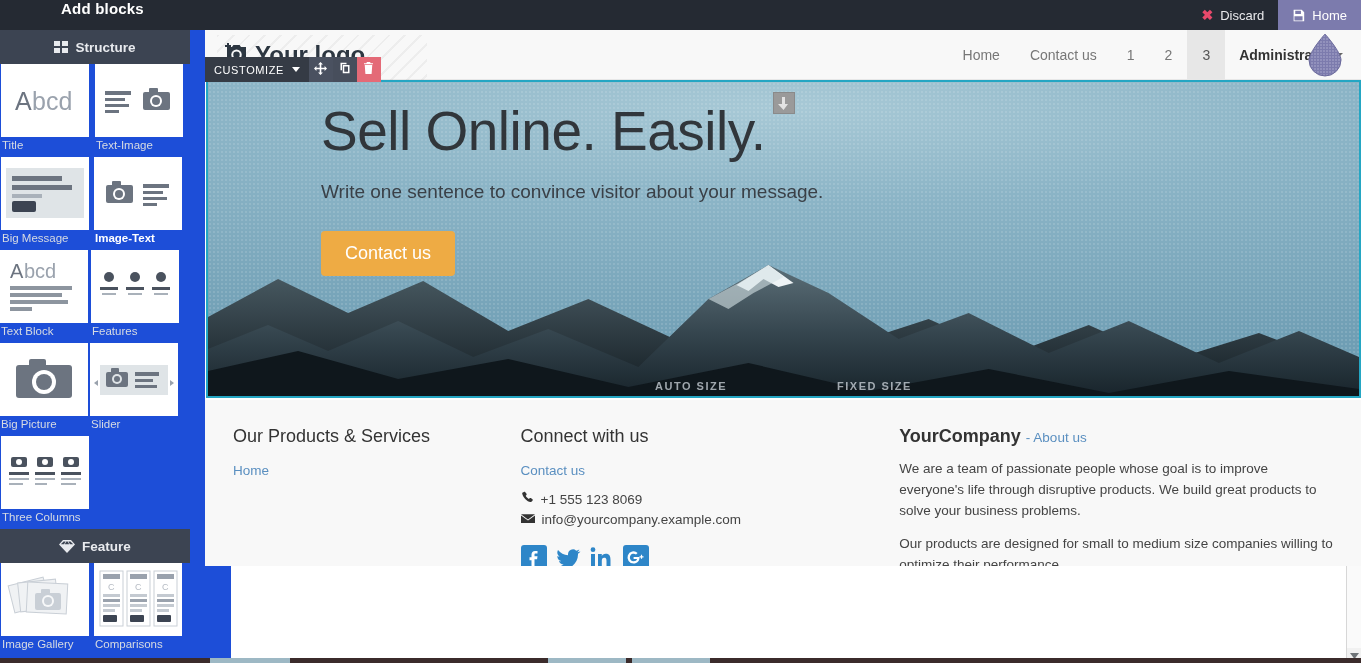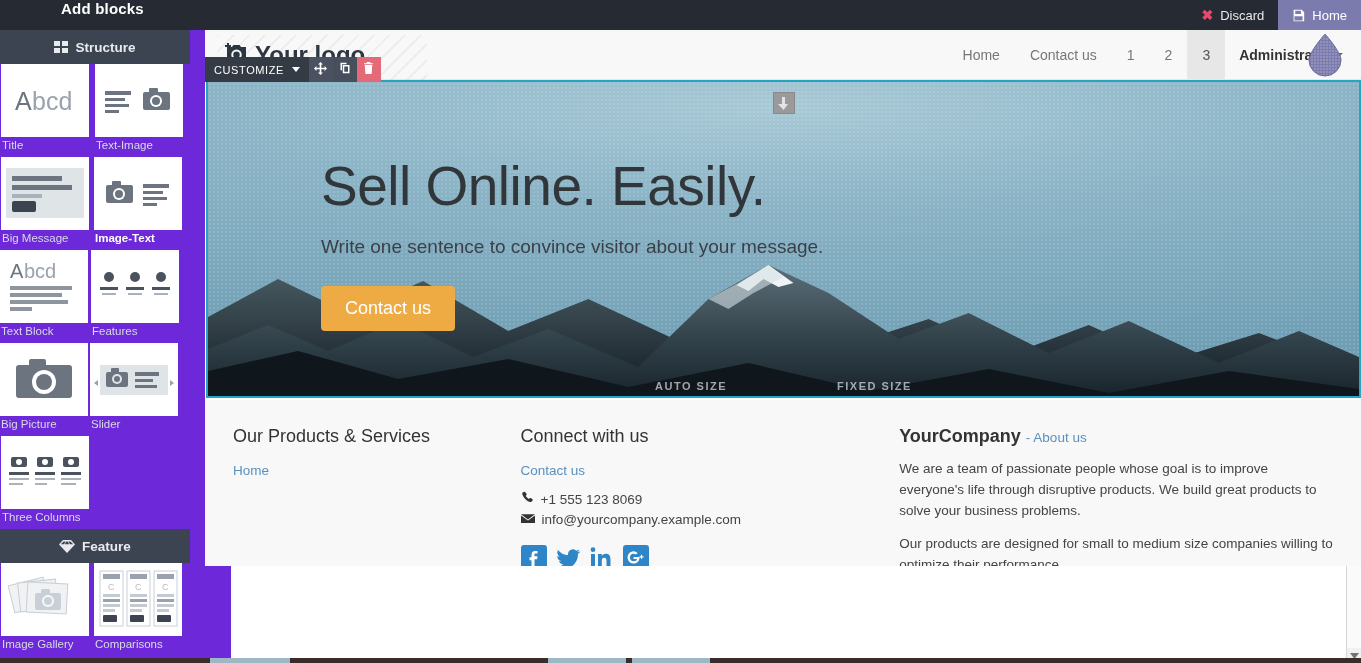--- a/index.html
+++ b/index.html
@@ -35,21 +35,21 @@
   .topbar-btn.save {
     background: #7c7bad; color: #ffffff;
   }
   .x-icon { color: #e8496b; font-size: 14px; font-weight: bold; line-height: 1; }
   .floppy { display:inline-block; width:13px; height:13px; position:relative; }
   .floppy svg { display:block; }
 
   
   .sidebar {
     position: absolute; left: 0; top: 30px; width: 231px; height: 633px;
-    background: #6d28d9;
+    background: #1d4ed8;
     overflow: hidden;
   }
   .sidebar-inner { position: absolute; left: 0; top: 0; width: 190px; }
   .sb-section {
     height: 34px; display: flex; align-items: center; justify-content: center;
     gap: 7px; color: #e8eaee; font-size: 13.5px; font-weight: bold;
     background: #3c4452;
   }
   .sb-section .sec-ico { display: inline-flex; align-items: center; }
   .grid { display: flex; flex-wrap: wrap; }
@@ -130,21 +130,21 @@
     overflow: hidden;
   }
   .hero-dots {
     position: absolute; inset: 0;
     background-image: radial-gradient(rgba(255,255,255,0.22) 1px, transparent 1px);
     background-size: 4px 4px;
     opacity: .55;
   }
   
   .mtn { position: absolute; left: 0; bottom: 0; width: 100%; height: 175px; }
-  .hero-text { position: relative; padding: 76px 0 0 113px; }
+  .hero-text { position: relative; padding: 21px 0 0 113px; }
   .hero-h1 {
     font-size: 55px; color: #31363b; font-weight: normal; letter-spacing: -.5px;
     line-height: 1.05;
   }
   .hero-p {
     margin-top: 20px; font-size: 19px; color: #3a4047;
   }
   .hero-btn {
     display: inline-block; margin-top: 28px;
     background: #eba councils; background: #eeab44;

